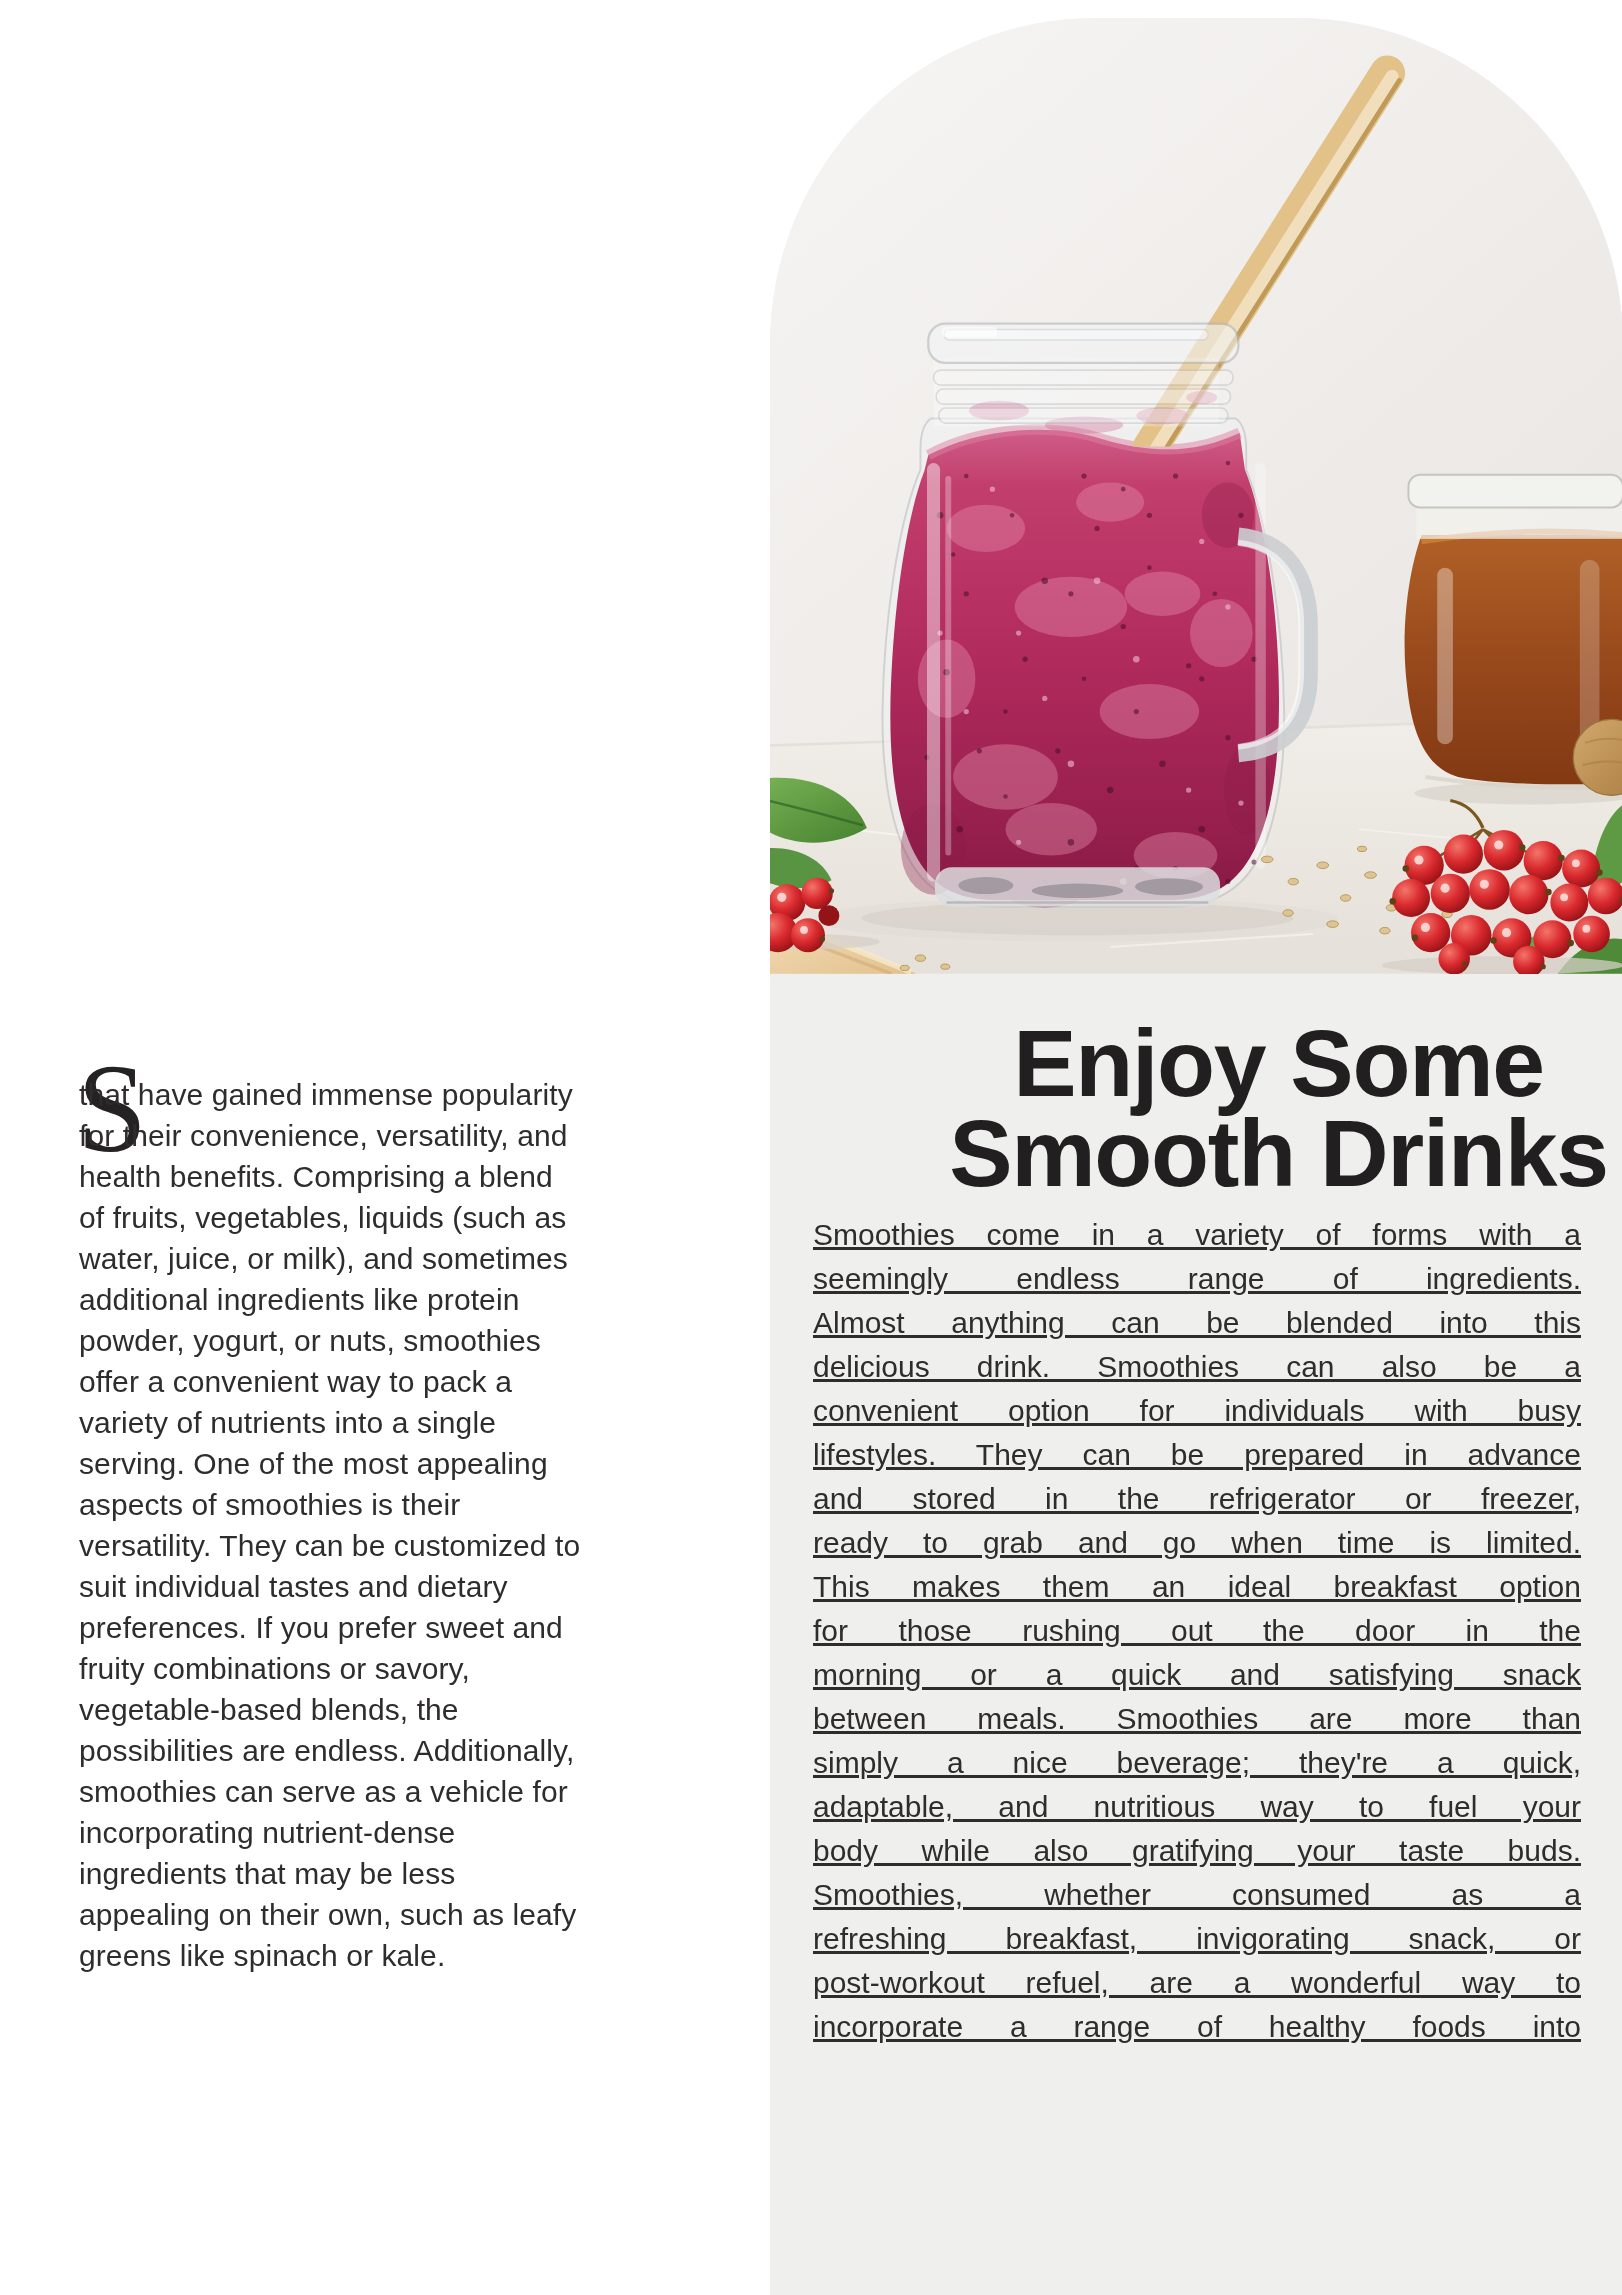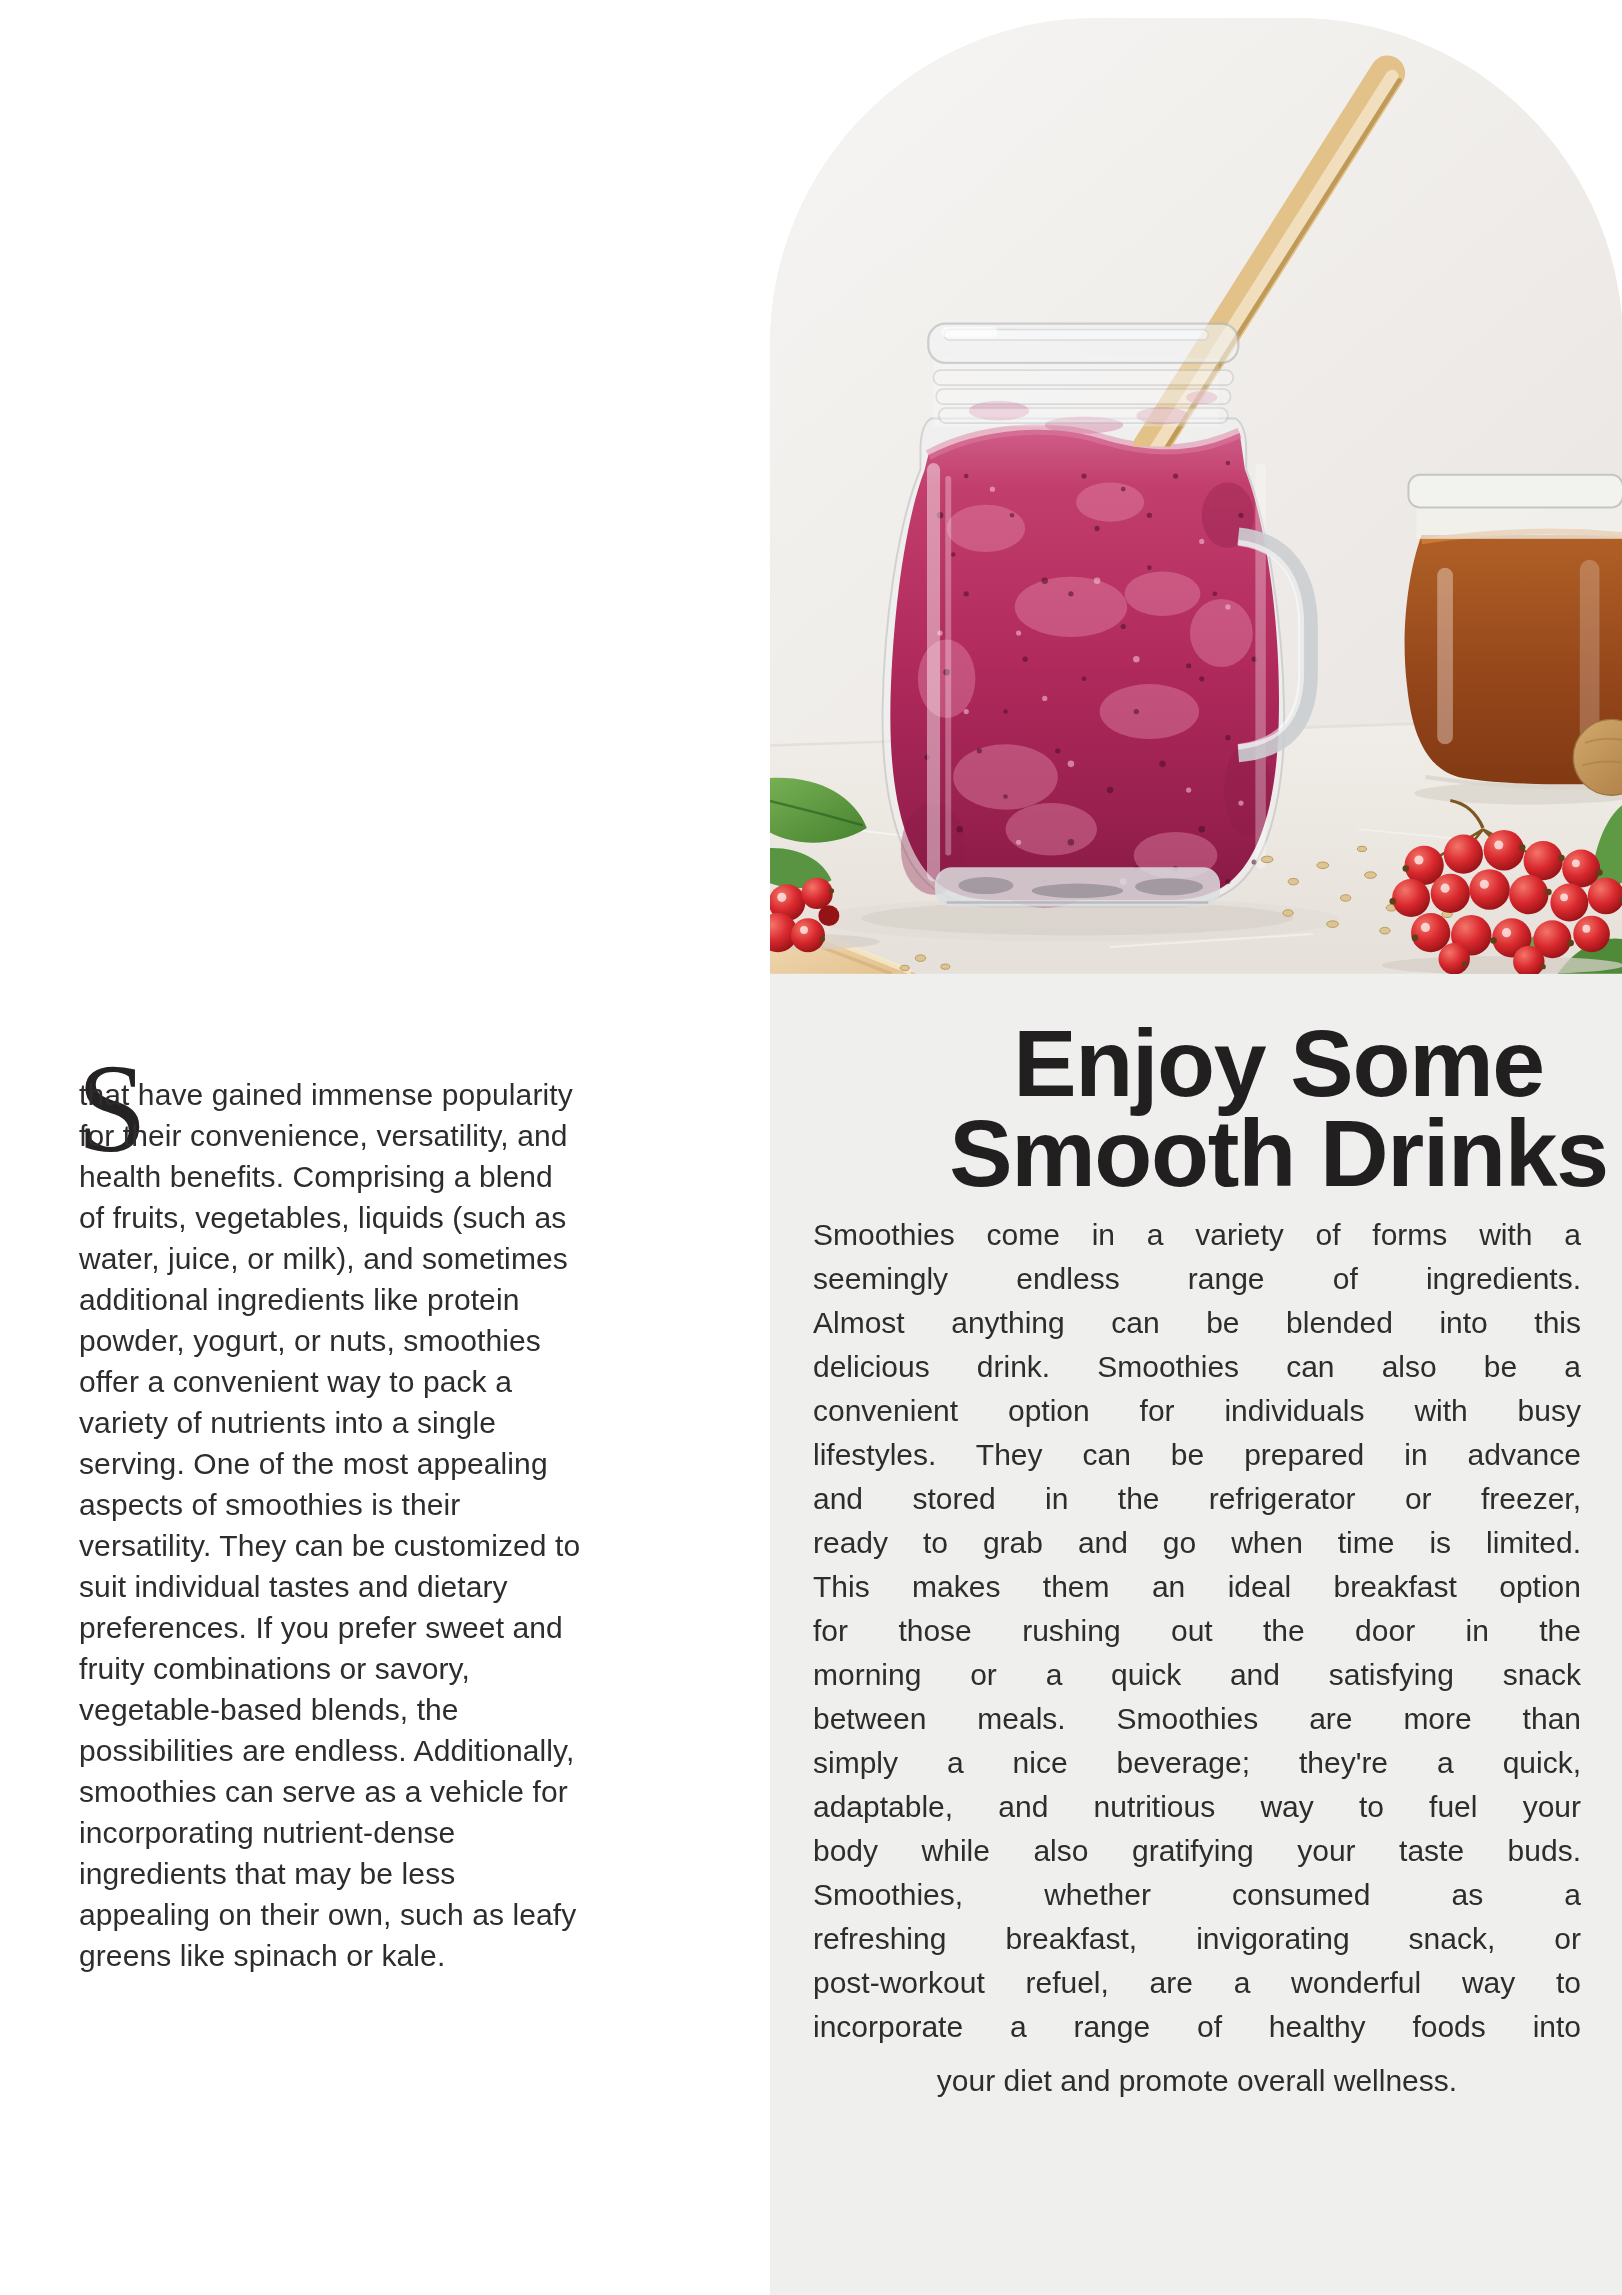--- a/index.html
+++ b/index.html
@@ -28,21 +28,21 @@
   }
   .left-article .intro{padding-left:73px;}
   .article-heading{
     position:absolute;left:770px;top:1018px;width:1017px;
     text-align:center;font-size:95px;line-height:90px;font-weight:700;
     color:#211f1f;letter-spacing:-1.3px;
   }
   .right-article{
     position:absolute;left:813px;top:1213px;width:768px;
     font-size:30px;line-height:44px;color:#2e2c2c;
-    text-align:justify;text-align-last:justify;
+    text-align:justify;text-align-last:justify;text-decoration:underline;
   }
   .right-article-last{
     position:absolute;left:813px;top:2059px;width:768px;
     font-size:30px;line-height:44px;color:#2e2c2c;text-align:center;
   }
 </style>
 </head>
 <body>
 
 <div id="page">
@@ -349,16 +349,15 @@
     </svg>
   </div>
 
   <div class="drop-cap">S</div>
   <div class="left-article">
     <div>that have gained immense popularity<br>for their convenience, versatility, and<br>health benefits. Comprising a blend<br>of fruits, vegetables, liquids (such as<br>water, juice, or milk), and sometimes<br>additional ingredients like protein<br>powder, yogurt, or nuts, smoothies<br>offer a convenient way to pack a<br>variety of nutrients into a single<br>serving. One of the most appealing<br>aspects of smoothies is their<br>versatility. They can be customized to<br>suit individual tastes and dietary<br>preferences. If you prefer sweet and<br>fruity combinations or savory,<br>vegetable-based blends, the<br>possibilities are endless. Additionally,<br>smoothies can serve as a vehicle for<br>incorporating nutrient-dense<br>ingredients that may be less<br>appealing on their own, such as leafy<br>greens like spinach or kale.</div>
   </div>
 
   <h1 class="article-heading" style="margin:0;">Enjoy Some<br>Smooth Drinks</h1>
   <div class="right-article">Smoothies come in a variety of forms with a<br>seemingly endless range of ingredients.<br>Almost anything can be blended into this<br>delicious drink. Smoothies can also be a<br>convenient option for individuals with busy<br>lifestyles. They can be prepared in advance<br>and stored in the refrigerator or freezer,<br>ready to grab and go when time is limited.<br>This makes them an ideal breakfast option<br>for those rushing out the door in the<br>morning or a quick and satisfying snack<br>between meals. Smoothies are more than<br>simply a nice beverage; they're a quick,<br>adaptable, and nutritious way to fuel your<br>body while also gratifying your taste buds.<br>Smoothies, whether consumed as a<br>refreshing breakfast, invigorating snack, or<br>post-workout refuel, are a wonderful way to<br>incorporate a range of healthy foods into</div>
-  <div class="right-article-last">your diet and promote overall wellness.</div>
 
 </div>
 
 
 </body></html>

